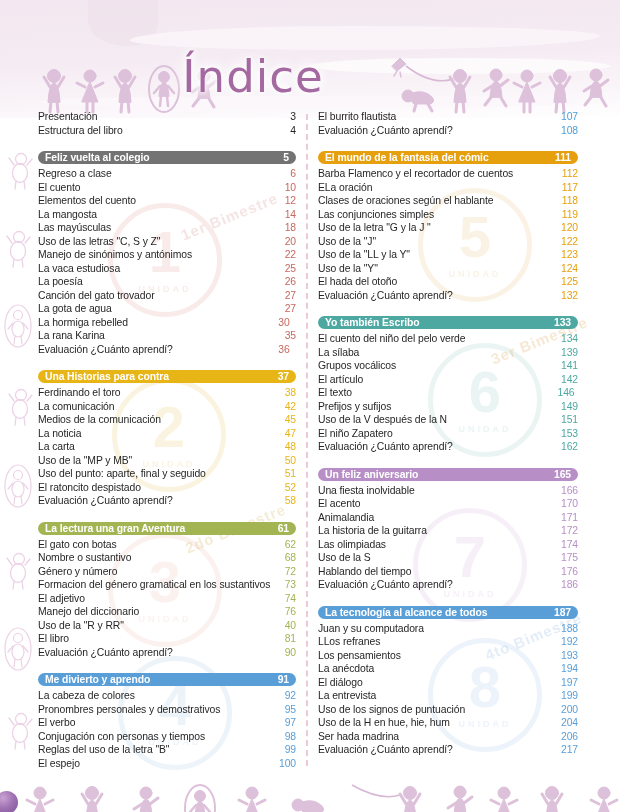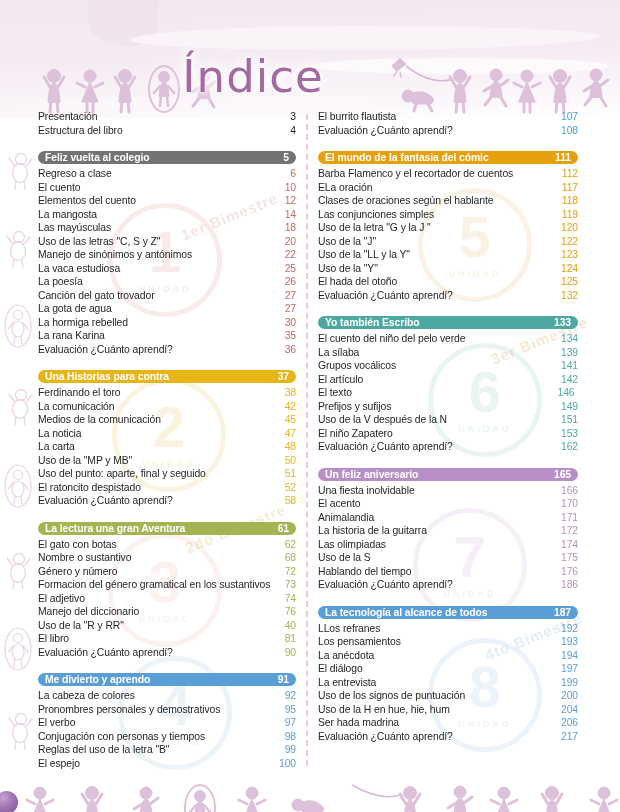--- a/index.html
+++ b/index.html
@@ -236,29 +236,29 @@
         <div class="row">
           <span class="lbl">Canción del gato trovador</span>
           <span class="pg" style="color: rgb(198, 105, 95);">27</span>
         </div>
         <div class="row">
           <span class="lbl">La gota de agua</span>
           <span class="pg" style="color: rgb(198, 105, 95);">27</span>
         </div>
         <div class="row">
           <span class="lbl">La hormiga rebelled</span>
-          <span class="pg" style="color: rgb(198, 105, 95);">30</span>
+          <span class="pg" style="color: rgb(198, 105, 95); text-align: center;">30</span>
         </div>
         <div class="row">
           <span class="lbl">La rana Karina</span>
           <span class="pg" style="color: rgb(198, 105, 95);">35</span>
         </div>
         <div class="row">
           <span class="lbl">Evaluación ¿Cuánto aprendí?</span>
-          <span class="pg" style="color: rgb(198, 105, 95);">36</span>
+          <span class="pg" style="color: rgb(198, 105, 95); text-align: center;">36</span>
         </div>
       </div>
       <div class="section">
         <div class="bar" style="background: rgb(232, 181, 23);">
           <span>Una Historias para contra</span>
           <span>37</span>
         </div>
         <div class="row">
           <span class="lbl">Ferdinando el toro</span>
           <span class="pg" style="color: rgb(232, 181, 23);">38</span>
@@ -502,20 +502,24 @@
         </div>
         <div class="row">
           <span class="lbl">Evaluación ¿Cuánto aprendí?</span>
           <span class="pg" style="color: rgb(183, 143, 198);">186</span>
         </div>
       </div>
       <div class="section">
         <div class="bar" style="background: rgb(90, 158, 216);">
           <span>La tecnología al alcance de todos</span>
           <span>187</span>
+        </div>
+        <div class="row">
+          <span class="lbl">Juan y su computadora</span>
+          <span class="pg" style="color: rgb(90, 158, 216);">188</span>
         </div>
         <div class="row">
           <span class="lbl">LLos refranes</span>
           <span class="pg" style="color: rgb(90, 158, 216);">192</span>
         </div>
         <div class="row">
           <span class="lbl">Los pensamientos</span>
           <span class="pg" style="color: rgb(90, 158, 216);">193</span>
         </div>
         <div class="row">

